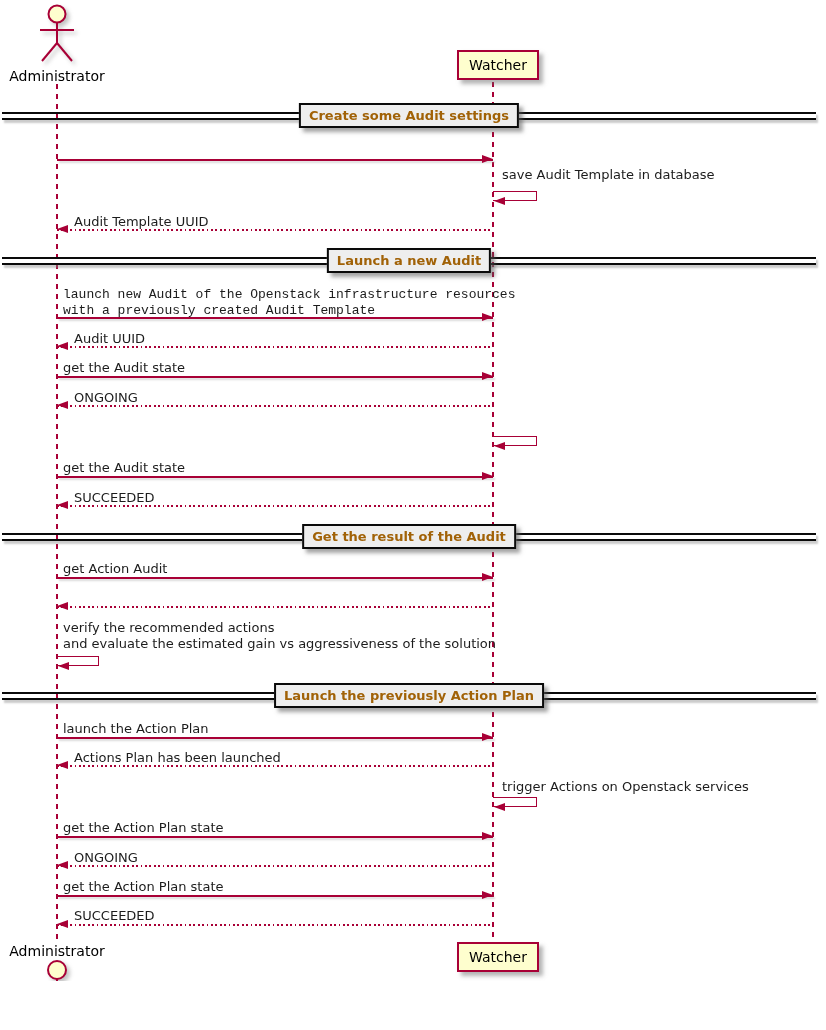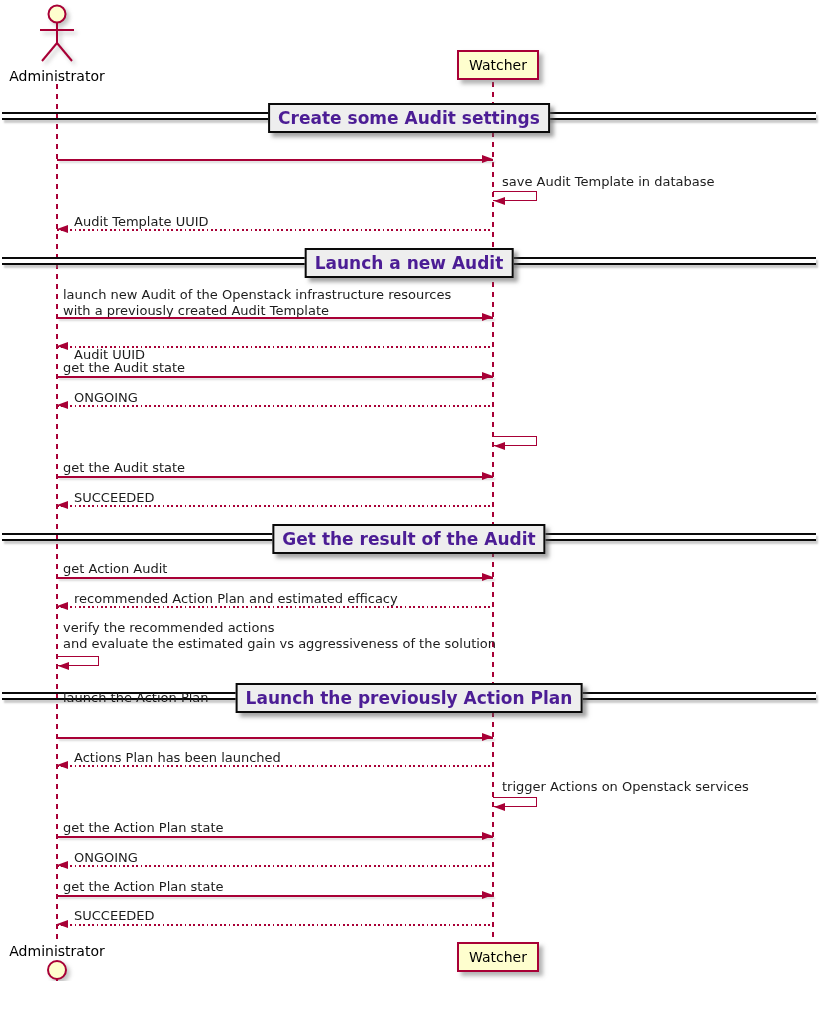--- a/index.html
+++ b/index.html
@@ -26,21 +26,21 @@
   
   .actor-label{position:absolute;width:140px;text-align:center;font-size:14px;color:#000;}
   .actor-figure{position:absolute;filter:drop-shadow(3px 3px 2px rgba(120,120,120,.45));}
 
   
   .divider-lines{position:absolute;left:2px;width:814px;height:8px;
     border-top:2px solid var(--divider-border);border-bottom:2px solid var(--divider-border);
     box-shadow:2px 3px 2px rgba(140,140,140,.45);}
   .divider-box{position:absolute;left:409px;transform:translateX(-50%);
     background:var(--divider-fill);border:2px solid var(--divider-border);
-    font-weight:bold;font-size:17px;color:#4c1d95;padding:3px 8px;white-space:nowrap;
+    font-weight:bold;font-size:13px;color:#a16207;padding:3px 8px;white-space:nowrap;
     box-shadow:4px 4px 4px rgba(90,90,90,.55);}
 
   
   .msg-text{position:absolute;font-size:13px;line-height:16px;color:var(--text);white-space:pre-line;}
   .line-solid{position:absolute;height:1.6px;background:var(--accent);
     box-shadow:2px 2px 2px rgba(160,160,160,.4);}
   .line-dotted{position:absolute;height:1.6px;
     background:repeating-linear-gradient(90deg,var(--accent) 0 1.8px,transparent 1.8px 4.4px);}
   .arr-r{position:absolute;width:0;height:0;
     border-left:11px solid var(--accent);border-top:4.5px solid transparent;border-bottom:4.5px solid transparent;}
@@ -67,37 +67,37 @@
   <div class="actor-label" style="left:-13px;top:68px;">Administrator</div>
 
   <div class="participant" style="left:457px;top:50px;">Watcher</div>
 
   <div class="divider-lines" style="top:112px;"></div>
   <div class="divider-box" style="top:103px;">Create some Audit settings</div>
 
   <div class="line-solid" style="left:57px;top:159px;width:436px;"></div>
   <div class="arr-r" style="left:482px;top:155px;"></div>
 
-  <div class="msg-text" style="left:502px;top:174px;">save Audit Template in database</div>
+  <div class="msg-text" style="left:502px;top:167px;">save Audit Template in database</div>
   <div class="self-loop" style="left:493px;top:191px;width:44px;"></div>
   <div class="arr-l" style="left:494px;top:197px;"></div>
 
   <div class="msg-text" style="left:74px;top:214px;">Audit Template UUID</div>
   <div class="line-dotted" style="left:57px;top:229px;width:436px;"></div>
   <div class="arr-l" style="left:57px;top:225px;"></div>
 
   <div class="divider-lines" style="top:257px;"></div>
   <div class="divider-box" style="top:248px;">Launch a new Audit</div>
 
-  <div class="msg-text" style="left:63px;top:287px;">launch new Audit of the Openstack infrastructure resources
+  <div class="msg-text" style="left:63px;top:287px;font-family:Liberation Mono, monospace;">launch new Audit of the Openstack infrastructure resources
 with a previously created Audit Template</div>
   <div class="line-solid" style="left:57px;top:317px;width:436px;"></div>
   <div class="arr-r" style="left:482px;top:313px;"></div>
 
-  <div class="msg-text" style="left:74px;top:331px;margin-top:16px;">Audit UUID</div>
+  <div class="msg-text" style="left:74px;top:331px;">Audit UUID</div>
   <div class="line-dotted" style="left:57px;top:346px;width:436px;"></div>
   <div class="arr-l" style="left:57px;top:342px;"></div>
 
   <div class="msg-text" style="left:63px;top:360px;">get the Audit state</div>
   <div class="line-solid" style="left:57px;top:376px;width:436px;"></div>
   <div class="arr-r" style="left:482px;top:372px;"></div>
 
   <div class="msg-text" style="left:74px;top:390px;">ONGOING</div>
   <div class="line-dotted" style="left:57px;top:405px;width:436px;"></div>
   <div class="arr-l" style="left:57px;top:401px;"></div>
@@ -113,33 +113,32 @@
   <div class="line-dotted" style="left:57px;top:505px;width:436px;"></div>
   <div class="arr-l" style="left:57px;top:501px;"></div>
 
   <div class="divider-lines" style="top:533px;"></div>
   <div class="divider-box" style="top:524px;">Get the result of the Audit</div>
 
   <div class="msg-text" style="left:63px;top:561px;">get Action Audit</div>
   <div class="line-solid" style="left:57px;top:577px;width:436px;"></div>
   <div class="arr-r" style="left:482px;top:573px;"></div>
 
-  <div class="msg-text" style="left:74px;top:591px;">recommended Action Plan and estimated efficacy</div>
   <div class="line-dotted" style="left:57px;top:606px;width:436px;"></div>
   <div class="arr-l" style="left:57px;top:602px;"></div>
 
   <div class="msg-text" style="left:63px;top:620px;">verify the recommended actions
 and evaluate the estimated gain vs aggressiveness of the solution</div>
   <div class="self-loop" style="left:57px;top:656px;width:42px;"></div>
   <div class="arr-l" style="left:58px;top:662px;"></div>
 
   <div class="divider-lines" style="top:692px;"></div>
   <div class="divider-box" style="top:683px;">Launch the previously Action Plan</div>
 
-  <div class="msg-text" style="left:63px;top:690px;">launch the Action Plan</div>
+  <div class="msg-text" style="left:63px;top:721px;">launch the Action Plan</div>
   <div class="line-solid" style="left:57px;top:737px;width:436px;"></div>
   <div class="arr-r" style="left:482px;top:733px;"></div>
 
   <div class="msg-text" style="left:74px;top:750px;">Actions Plan has been launched</div>
   <div class="line-dotted" style="left:57px;top:765px;width:436px;"></div>
   <div class="arr-l" style="left:57px;top:761px;"></div>
 
   <div class="msg-text" style="left:502px;top:779px;">trigger Actions on Openstack services</div>
   <div class="self-loop" style="left:493px;top:797px;width:44px;"></div>
   <div class="arr-l" style="left:494px;top:803px;"></div>

